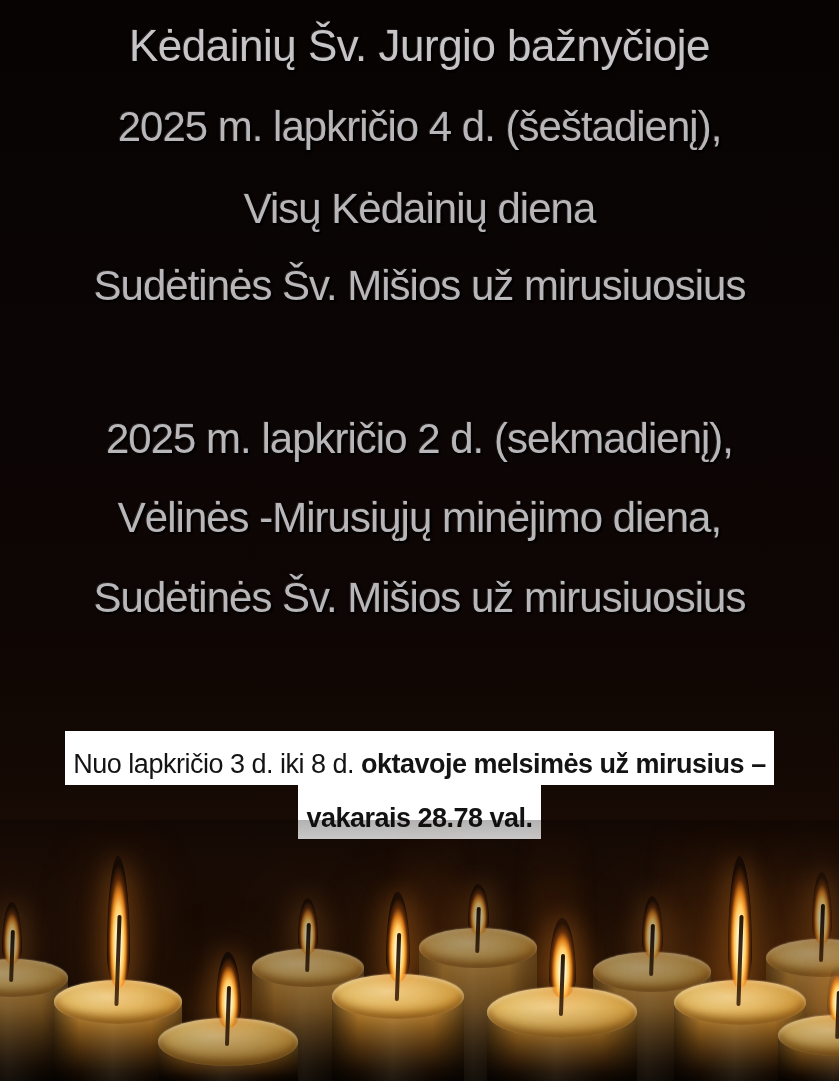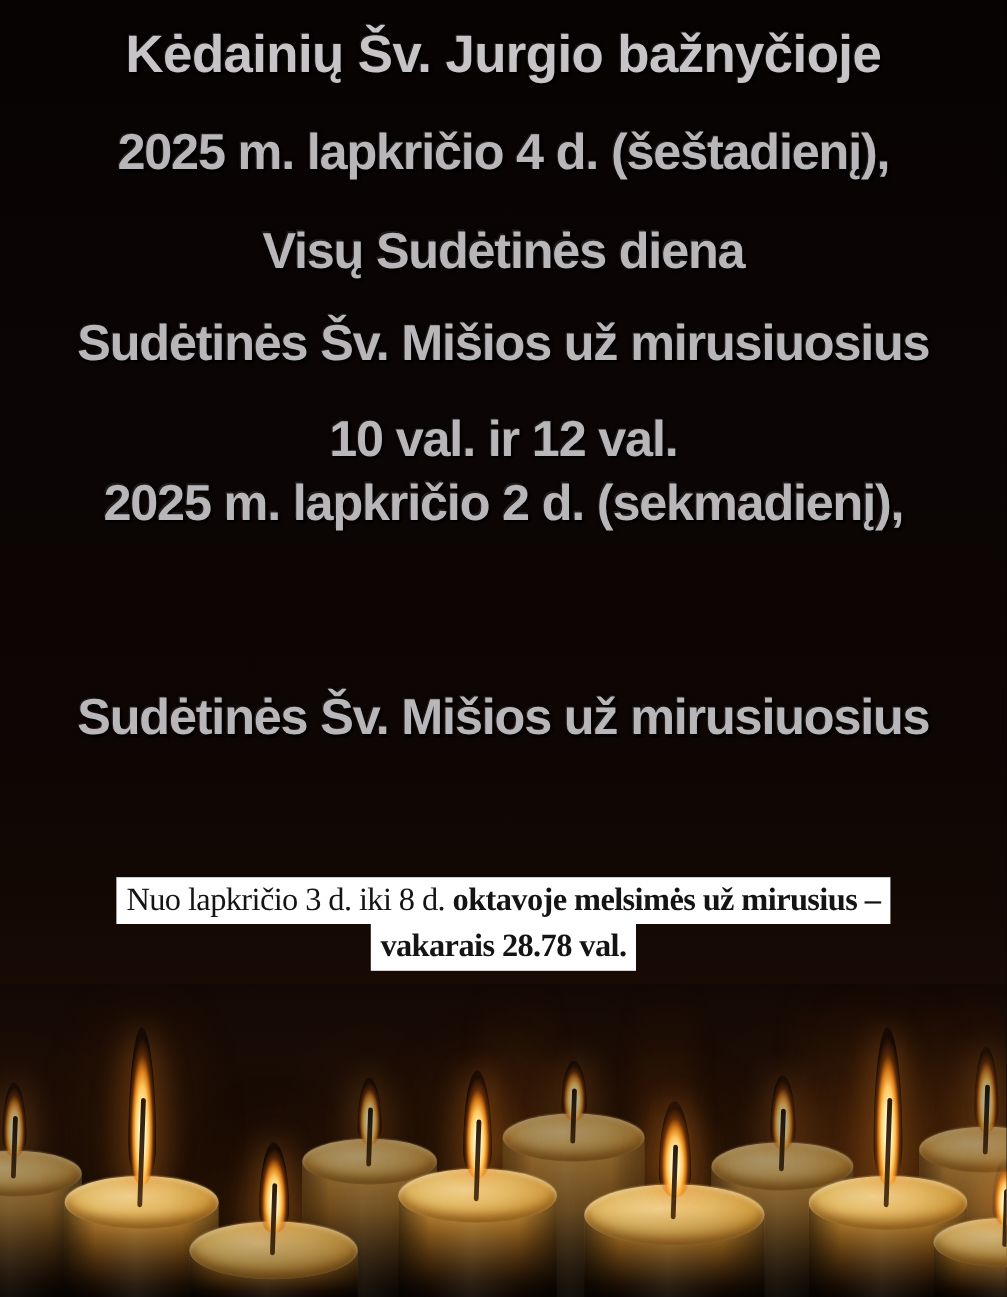--- a/index.html
+++ b/index.html
@@ -12,21 +12,21 @@
     background: linear-gradient(180deg,
       #080303 0%, #0b0505 35%, #0e0604 58%,
       #130803 70%, #1a0c05 78%, #140a04 92%, #0c0603 100%);
   }
 
   
   .line {
     position: absolute;
     left: 0; right: 0;
     text-align: center;
-    font-weight: bold;
+    font-weight: normal;
     color: #b8b6b8;
     letter-spacing: -1px;
     font-size: 42px;
     line-height: 1.1;
     text-shadow: 2px 2px 1px rgba(0,0,0,0.9),
                  -1px -1px 0 rgba(255,255,255,0.10),
                  0 0 3px rgba(0,0,0,0.6);
     white-space: nowrap;
   }
   .title {
@@ -42,24 +42,23 @@
     left: 0; right: 0;
     text-align: center;
     font-size: 27px;
     line-height: 1.0;
     color: #141414;
     letter-spacing: -0.5px;
   }
   .hl-line {
     display: inline-block;
     background: #ffffff;
-    padding: 5px 8px 7px 8px;
+    padding: 20px 8px 7px 8px;
     margin-bottom: 0px;
     white-space: nowrap;
-    font-family: Liberation Serif, serif;
   }
   .hl-bold { font-weight: bold; }
 
   
   .scene {
     position: absolute;
     left: 0; top: 820px;
     width: 839px; height: 261px;
     background:
       radial-gradient(ellipse 90% 80% at 50% 110%, rgba(163,90,24,0.30), rgba(0,0,0,0) 72%),
@@ -113,24 +112,24 @@
     pointer-events: none;
   }
 </style>
 </head>
 <body>
 
 <div id="poster">
 
   <div class="line title" style="top:22px">Kėdainių Šv. Jurgio bažnyčioje</div>
   <div class="line" style="top:104px">2025 m. lapkričio 4 d. (šeštadienį),</div>
-  <div class="line" style="top:186px">Visų Sudėtinės diena</div>
+  <div class="line" style="top:186px">Visų Kėdainių diena</div>
   <div class="line" style="top:263px">Sudėtinės Šv. Mišios už mirusiuosius</div>
-  <div class="line" style="top:343px">10 val. ir 12 val.</div>
-  <div class="line" style="top:396px">2025 m. lapkričio 2 d. (sekmadienį),</div>
+  <div class="line" style="top:416px">2025 m. lapkričio 2 d. (sekmadienį),</div>
+  <div class="line" style="top:495px">Vėlinės -Mirusiųjų minėjimo diena,</div>
   <div class="line" style="top:575px">Sudėtinės Šv. Mišios už mirusiuosius</div>
 
   <div class="highlight-block">
     <div class="hl-line"><span>Nuo lapkričio 3 d. iki 8 d. </span><span class="hl-bold">oktavoje melsimės už mirusius –</span></div>
     <br>
     <div class="hl-line hl-bold">vakarais 28.78 val.</div>
   </div>
 
   <div class="scene">
     <div class="streak" style="left:400px; top:0; width:60px; height:150px"></div>

